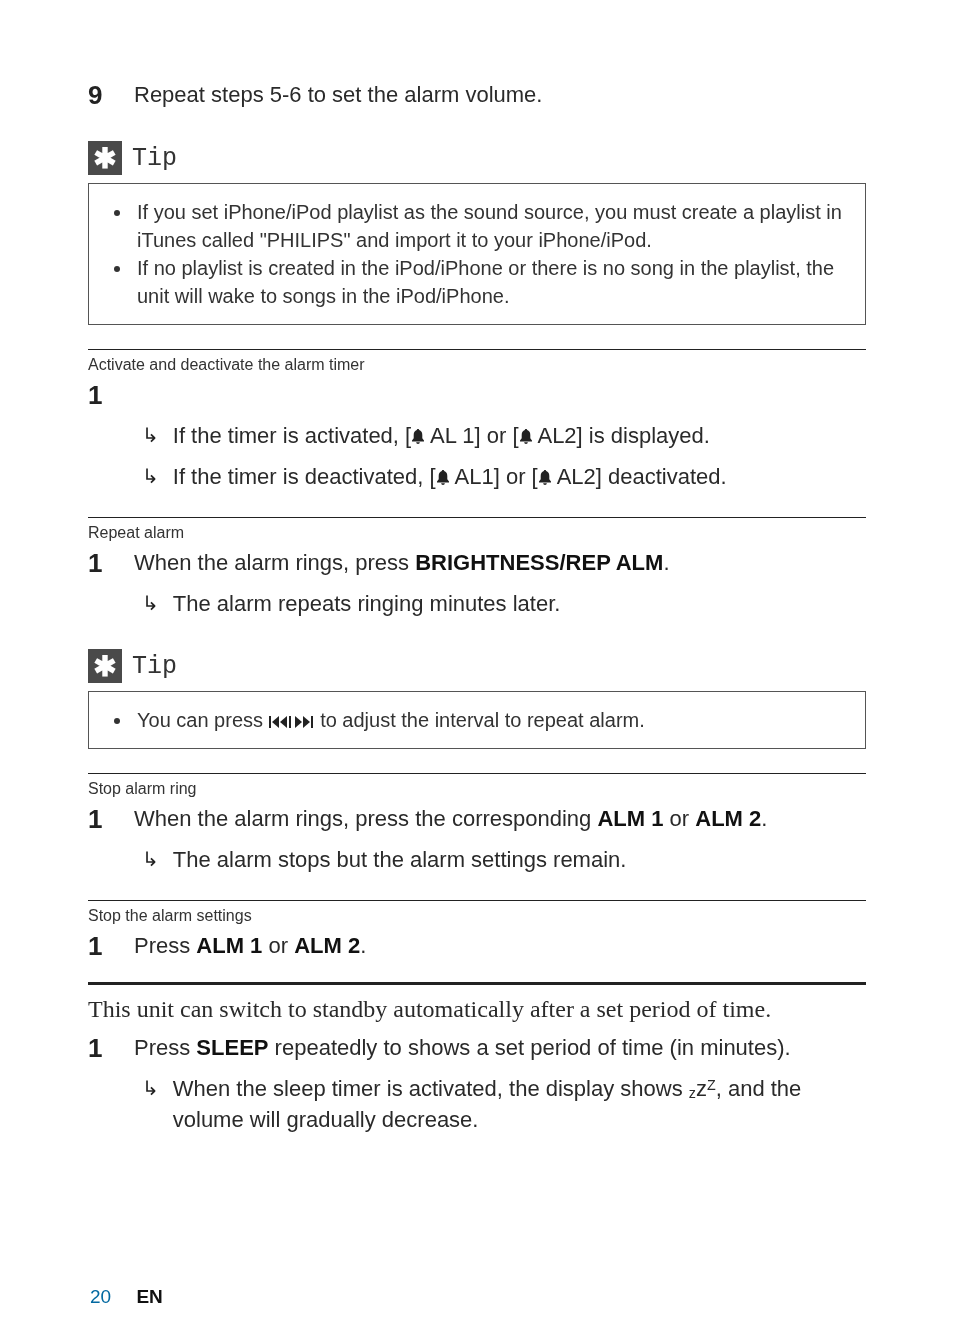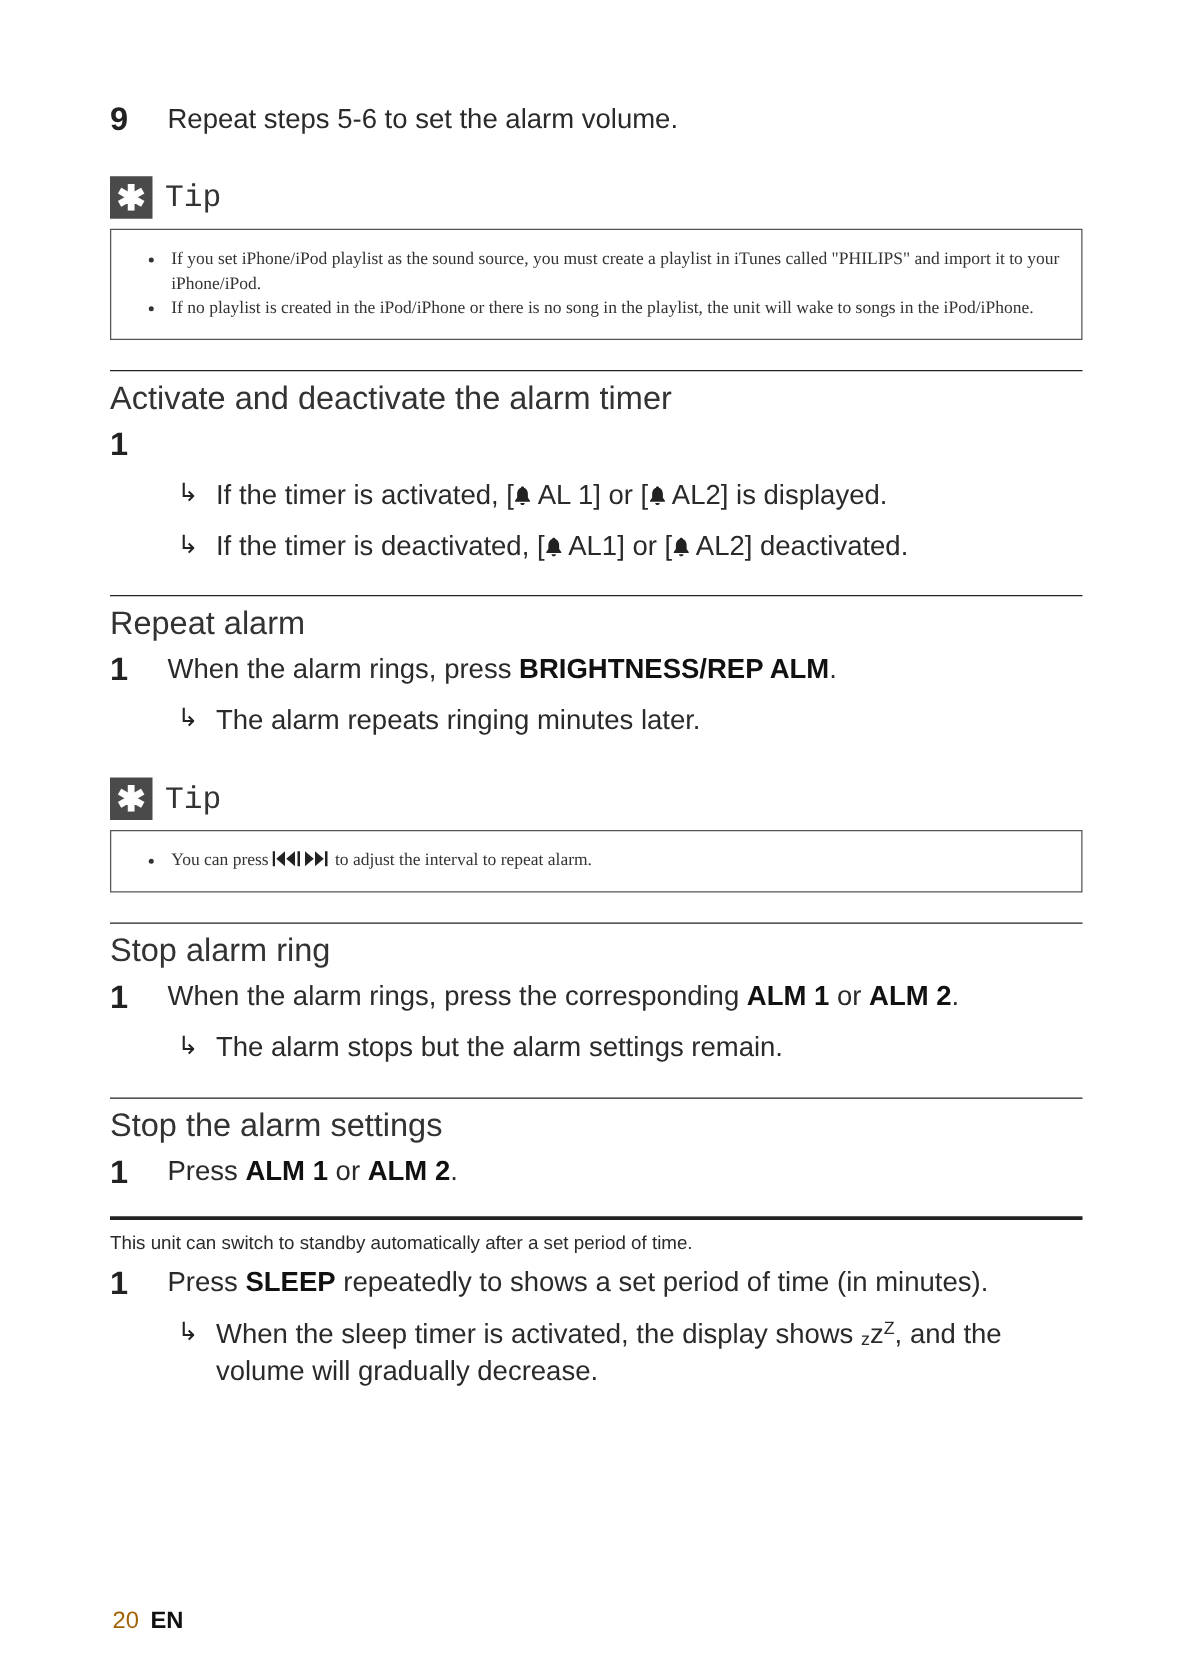--- a/index.html
+++ b/index.html
@@ -54,59 +54,59 @@
     margin-right: 10px;
   }
   .tip-label {
     font-size: 25px;
     color: #333;
     font-family: Liberation Mono, monospace;
   }
   .tip-box {
     border: 1px solid #555;
     padding: 14px 14px 14px 14px;
-    font-size: 14px;
+    font-size: 20px;
     line-height: 1.4;
     color: #333;
-    font-family: Liberation Serif, serif;
   }
   .tip-box ul {
     margin: 0;
     padding-left: 30px;
   }
   .tip-box li {
     padding-left: 4px;
     text-indent: 0;
   }
   .hr-thin {
     border: 0;
     border-top: 1.5px solid #222;
     margin: 24px 0 6px 0;
   }
   .hr-thick {
     border: 0;
     border-top: 3px solid #222;
     margin: 20px 0 8px 0;
   }
   .h-sub {
-    font-size: 26px;
+    font-size: 16px;
     color: #333;
     margin: 6px 0 6px 0;
     font-weight: 400;
   }
   .h-main {
     font-size: 34px;
     color: #222;
     margin: 6px 0 12px 0;
     font-weight: 400;
   }
   .body-text {
-    font-size: 15px;
+    font-size: 24px;
     line-height: 1.4;
     margin: 0 0 6px 0;
+    font-family: Liberation Serif, serif;
   }
   .indent-arrow {
     display: flex;
     align-items: flex-start;
     margin-left: 54px;
     font-size: 22px;
     line-height: 1.4;
     margin-bottom: 4px;
   }
   .indent-arrow .arw {
@@ -122,22 +122,22 @@
     font-weight: 700;
     color: #111;
   }
   .footer {
     position: absolute;
     bottom: 36px;
     left: 90px;
     font-size: 19px;
   }
   .footer .pn {
-    color: #a16207;
-    margin-right: 4px;
+    color: #0369a1;
+    margin-right: 20px;
   }
   .footer .lang {
     font-weight: 700;
     color: #111;
   }
   .inline-icon {
     display: inline-block;
     vertical-align: -2px;
   }
   .nowrap { white-space: nowrap; }

